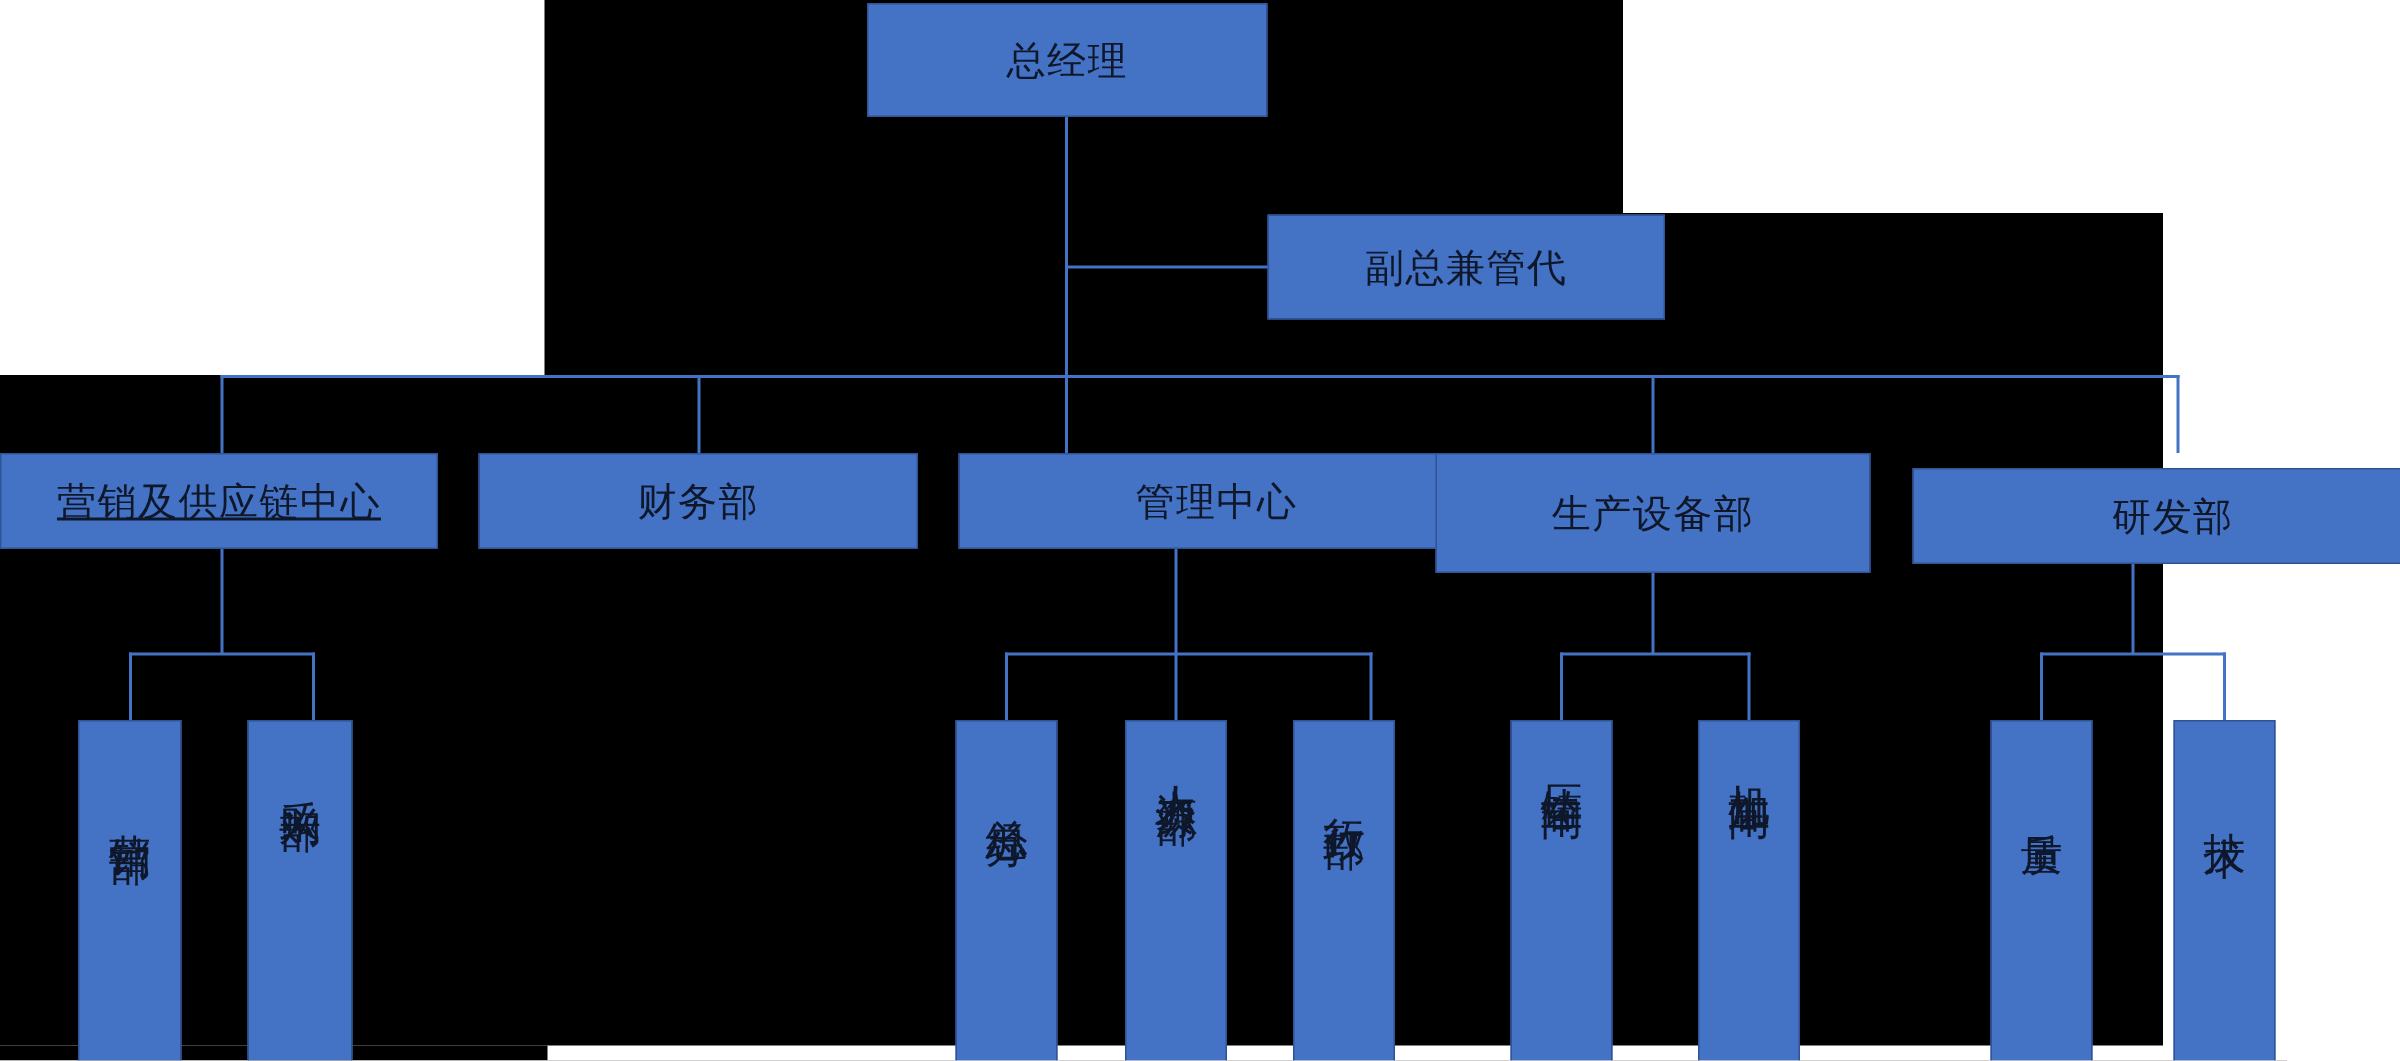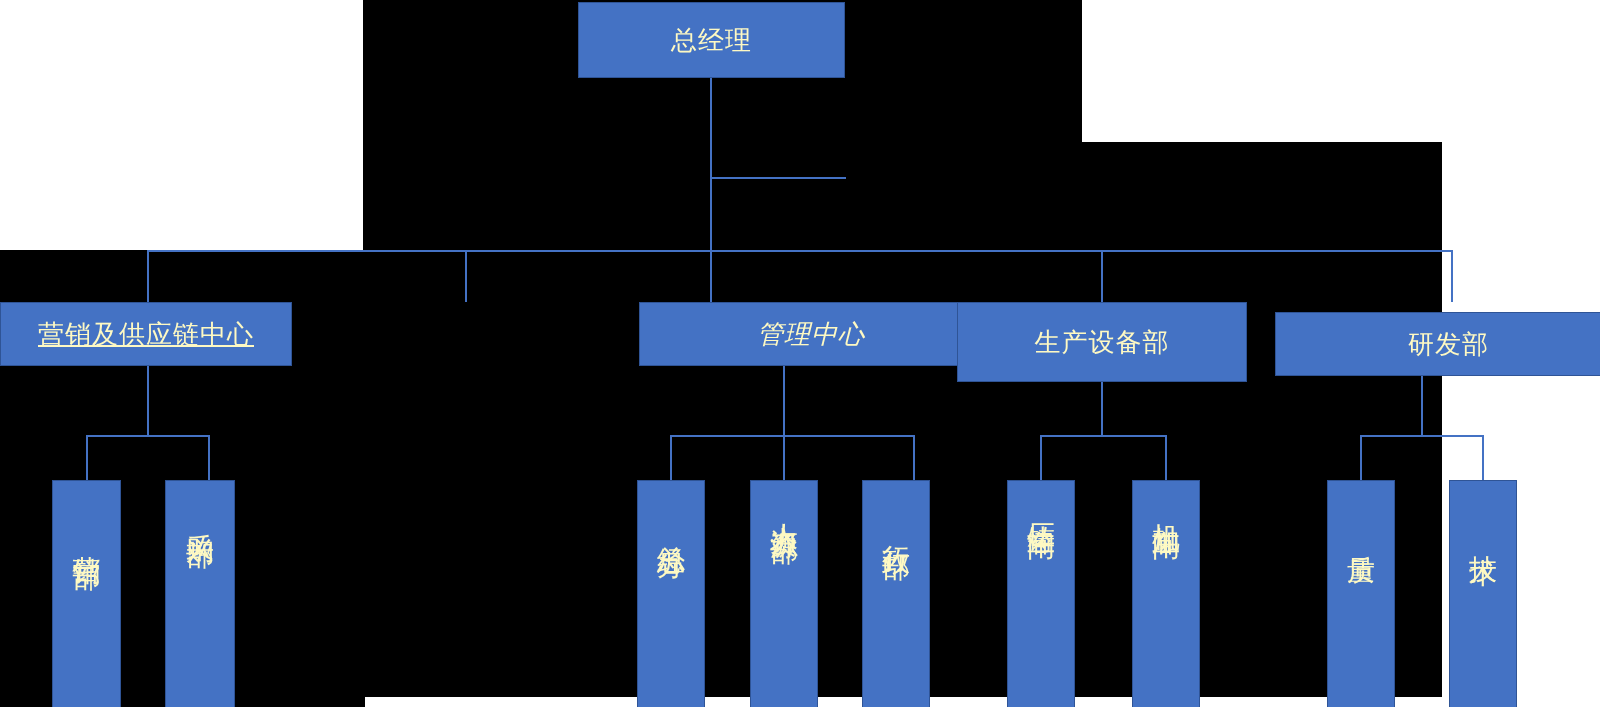--- a/index.html
+++ b/index.html
@@ -26,21 +26,21 @@
     background: #4472C4;
   }
   .conn.h { height: 2px; }
   .conn.v { width: 2px; }
   
   .node {
     position: absolute;
     box-sizing: border-box;
     background: #4472C4;
     border: 1px solid #2F5496;
-    color: #fef9c3;
+    color: #0f172a;
     display: flex;
     align-items: center;
     justify-content: center;
     text-align: right;
     line-height: 1.18;
   }
   .node .lbl {
     display: block;
     white-space: nowrap;
   }
@@ -98,27 +98,33 @@
 
   <div class="conn v" style="left:1421px; top:366px; height:70px;"></div>
   <div class="conn h" style="left:1360px; top:435px; width:124px;"></div>
   <div class="conn v" style="left:1360px; top:435px; height:45px;"></div>
   <div class="conn v" style="left:1482px; top:435px; height:45px;"></div>
 
   <div class="node horiz" style="left:578px; top:2px; width:267px; height:76px;">
     <span class="lbl">总经理</span>
   </div>
 
+  <div class="node horiz" style="left:845px; top:143px; width:265px; height:70px;">
+    <span class="lbl">副总兼管代</span>
+  </div>
 
   <div class="node horiz" style="left:0px; top:302px; width:292px; height:64px;text-decoration:underline;">
     <span class="lbl">营销及供应链中心</span>
   </div>
 
+  <div class="node horiz" style="left:319px; top:302px; width:293px; height:64px;">
+    <span class="lbl">财务部</span>
+  </div>
 
-  <div class="node horiz" style="left:639px; top:302px; width:344px; height:64px;font-style:italic;">
+  <div class="node horiz" style="left:639px; top:302px; width:344px; height:64px;">
     <span class="lbl">管理中心</span>
   </div>
 
   <div class="node horiz" style="left:957px; top:302px; width:290px; height:80px;">
     <span class="lbl">生产设备部</span>
   </div>
 
   <div class="node horiz" style="left:1275px; top:312px; width:347px; height:64px;">
     <span class="lbl">研发部</span>
   </div>

